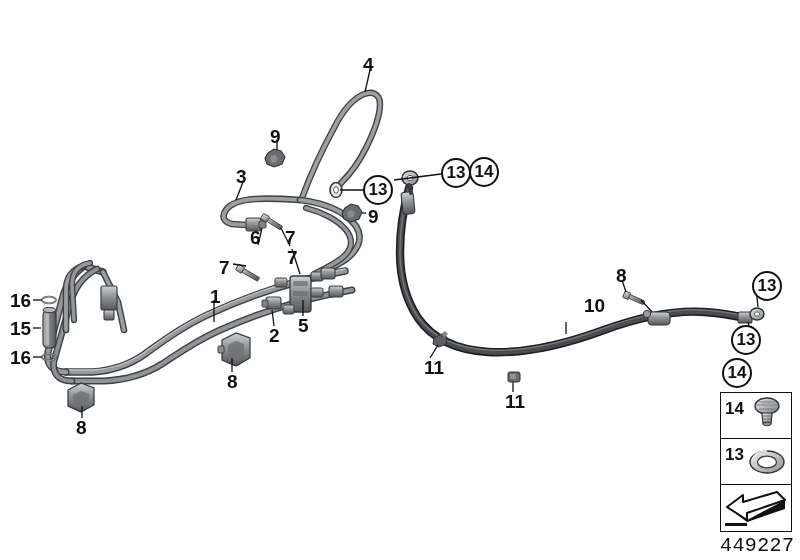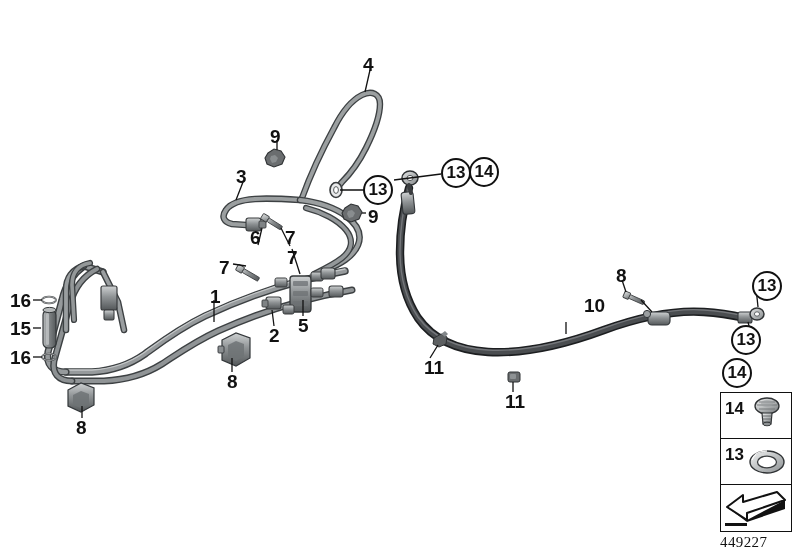--- a/index.html
+++ b/index.html
@@ -57,22 +57,22 @@
   .lg-num{
     position:absolute;left:4px;top:6px;
     font-family:"Liberation Sans", sans-serif;
     font-weight:bold;font-size:17px;color:#111111;
   }
   .lg-art{position:absolute;right:2px;top:0;width:44px;height:46px;}
   .lg-art svg{display:block;}
   #partno{
     position:absolute;left:720px;top:534px;width:72px;
     text-align:left;
-    font-family:Liberation Serif, serif;
-    font-size:15px;color:#111111;letter-spacing:.4px;
+    font-family:Liberation Mono, monospace;
+    font-size:20px;color:#111111;letter-spacing:.4px;
   }
 </style>
 </head>
 <body>
 
 <div id="stage">
 <svg viewBox="0 0 800 560" xmlns="http://www.w3.org/2000/svg">
   <defs>
     <linearGradient id="gMetal" x1="0" y1="0" x2="0" y2="1">
       <stop offset="0%" stop-color="#b9bcbd"></stop>

